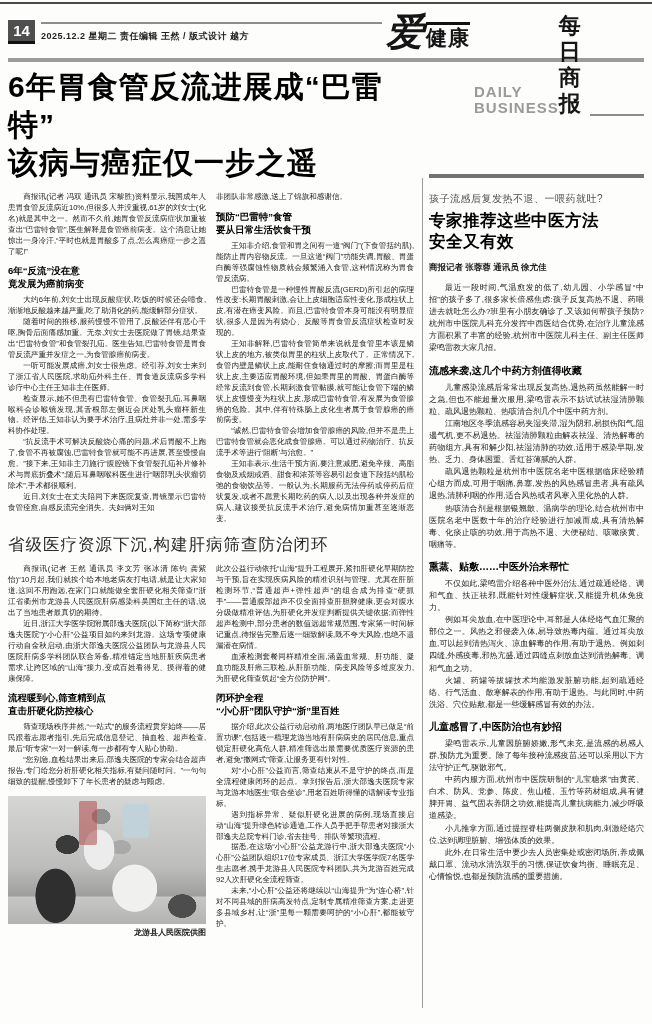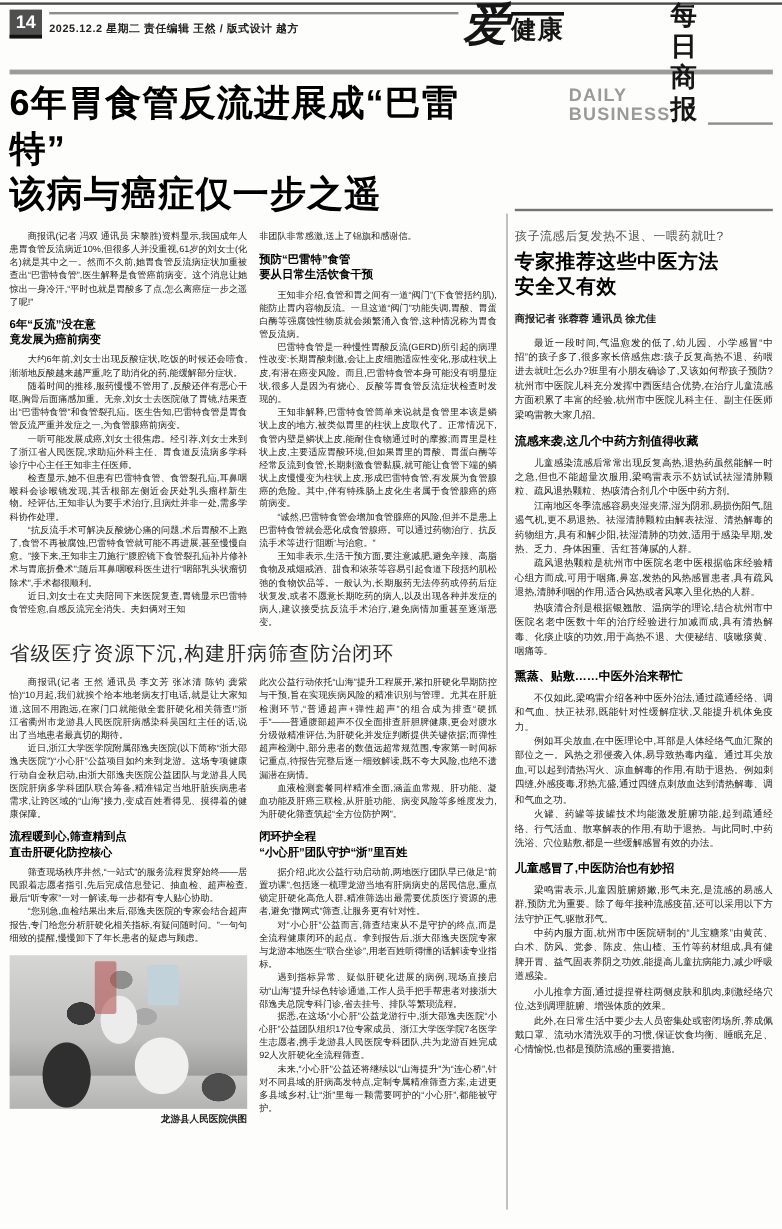--- a/index.html
+++ b/index.html
@@ -2,21 +2,21 @@
 <html><head>
 <meta charset="utf-8">
 <style>
   * { margin:0; padding:0; box-sizing:border-box; }
   html,body { width:652px; height:1024px; background:#f4f4f2; }
   body { font-family:"Liberation Sans", sans-serif; color:#151515; }
   .page { position:relative; width:652px; height:1024px; background:#fdfdfc; overflow:hidden; padding:0 8px; }
 
   
   .topline { position:absolute; top:2px; left:0; width:652px; height:2px; background:#4a4a4a; }
-  .masthead { position:relative; height:56px; padding-top:0; display:flex; align-items:flex-start; }
+  .masthead { position:relative; height:56px; padding-top:12px; display:flex; align-items:flex-start; }
   .pagenum-box { width:27px; height:24px; background:#4f4f4f; color:#fff; font-size:15px; font-weight:bold;
     display:flex; align-items:center; justify-content:center; margin-top:8px; border-bottom:3px solid #111; }
   .mast-left { display:flex; flex-direction:column; margin-left:6px; flex:1; }
   .mast-rule-l { height:2px; background:#8d8d8d; margin:10px 0 6px 0; }
   .dateline { font-size:9px; font-weight:bold; color:#222; letter-spacing:.5px; }
   .logo { display:flex; align-items:flex-end; margin:0 4px; position:relative; top:2px; }
   .logo-ai { font-family:"DejaVu Serif", serif; font-size:38px; font-weight:bold; font-style:italic; line-height:36px; }
   .logo-jk { font-size:21px; font-weight:900; letter-spacing:1px; line-height:24px; margin-left:2px; border-top:3px solid #111; padding-top:1px; }
   .mast-right { width:170px; display:flex; flex-direction:row; align-items:flex-end; }
   .paper-en { font-size:15px; font-weight:bold; color:#9a9a9a; letter-spacing:1px; line-height:16px; }
@@ -51,21 +51,21 @@
       radial-gradient(ellipse 34px 46px at 24% 78%, #2f2f2f 58%, transparent 60%),
       radial-gradient(ellipse 17px 12px at 57% 40%, #a9a9a9 58%, transparent 60%),
       radial-gradient(ellipse 38px 40px at 64% 72%, #f0f0ee 58%, transparent 60%),
       radial-gradient(ellipse 24px 20px at 88% 86%, #4d4d4d 58%, transparent 60%),
       linear-gradient(180deg, #d6d6d4 0%, #bdbdbb 55%, #9e9e9c 78%, #c7c7c5 79%, #b3b3b1 100%); }
   .photo::before { content:""; position:absolute; left:58%; top:6%; width:26px; height:34px; background:#c2d2da; border-radius:3px; }
   .photo::after { content:""; position:absolute; left:36%; top:4%; width:18px; height:44px; background:#b04848; opacity:.55; border-radius:2px; }
   .photo-caption { text-align:right; font-size:8px; font-weight:bold; color:#222; margin-top:3px; }
 
   
-  .a3 { border-top:2px solid #737373; padding-top:14px; height:100%; }
+  .a3 { border-top:4px solid #737373; padding-top:14px; height:100%; }
   .a3-kicker { font-size:10px; color:#4f4f4f; letter-spacing:.5px; margin-bottom:4px; }
   .a3-headline { font-size:16.5px; font-weight:900; line-height:21px; color:#000; letter-spacing:.5px; }
   .a3-byline { font-size:8.5px; font-weight:bold; color:#222; margin:10px 0 8px 0; }
   .a3 .para { font-size:8px; line-height:12.1px; }
   .a3 .col-subhead { font-size:10px; margin:9px 0 5px 0; }
 </style>
 </head>
 <body>
 
 <div class="page">

